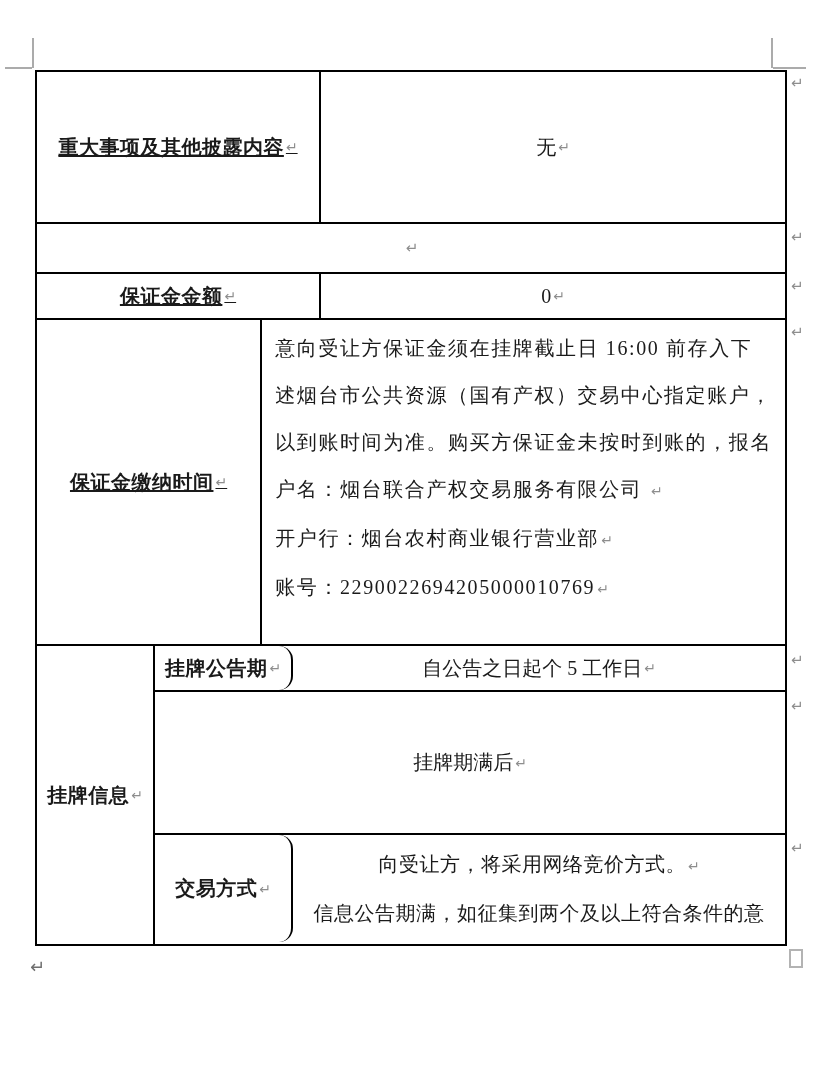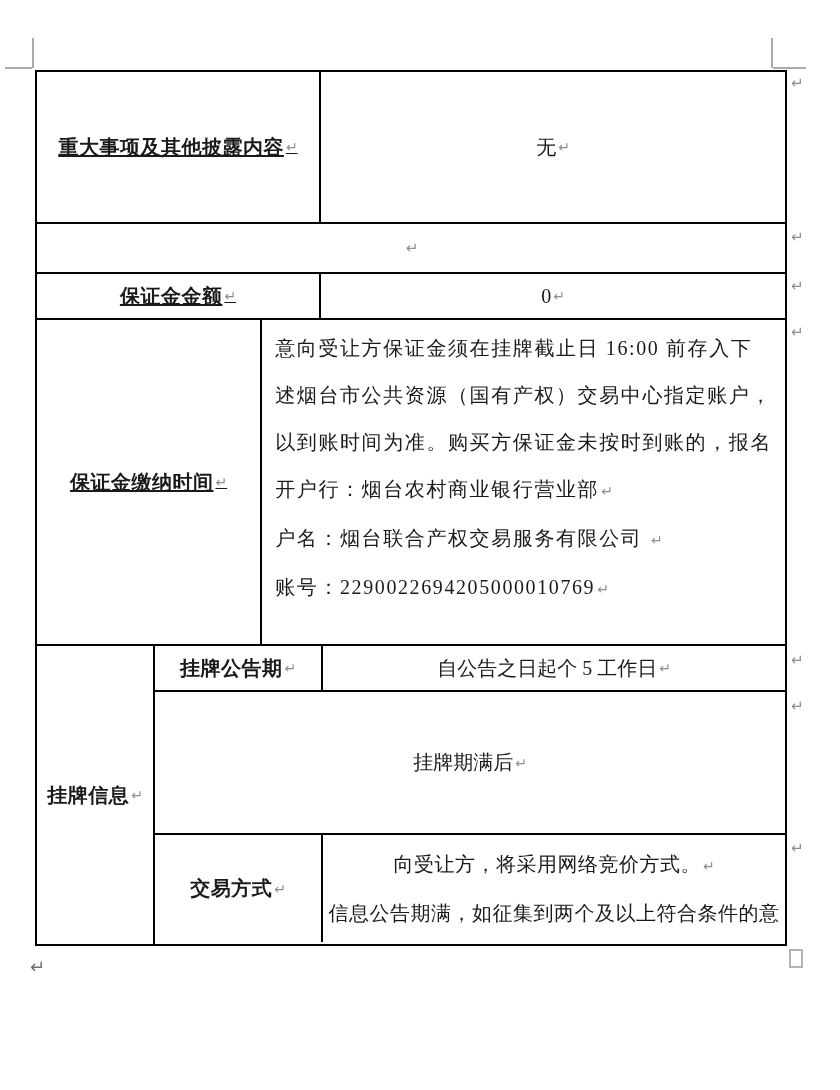--- a/index.html
+++ b/index.html
@@ -21,21 +21,21 @@
   .r1{height:152px;}
   .r2{height:50px;}
   .r3{height:46px;}
   .r4{height:326px;}
   .r5a{height:46px;}
   .r5b{height:143px;}
   .r5c{height:107px;border-bottom:none;}
   .c1{width:284px;text-decoration:underline;}
   .c2{flex:1;}
   .colA{width:118px;}
-  .colB{width:168px;}
+  .colB{width:138px;border-radius:14px;}
   .colBC{flex:1;display:flex;flex-direction:column;}
   .bottomsec{height:298px;}
   .longcell{
     flex-direction:column;align-items:stretch;justify-content:flex-start;
     padding:5px 13px 0 13px;
   }
   .tline{line-height:47px;font-size:20px;letter-spacing:1.6px;white-space:pre;}
   .centered-lines{flex-direction:column;justify-content:center;}
   .centered-lines .tline{text-align:center;letter-spacing:0.5px;}
   .lblline{line-height:47px;font-size:20px;font-weight:700;text-align:center;}
@@ -85,22 +85,22 @@
 
   <div class="trow r4">
     <div class="cell rb c1">
       <span class="label">保证金缴纳时间</span>
         <span class="pm">↵</span>
     </div>
     <div class="cell c2 longcell">
       <div class="tline"><span>意向受让方保证金须在挂牌截止日 16:00 前存入下</span></div>
       <div class="tline"><span>述烟台市公共资源（国有产权）交易中心指定账户，</span></div>
       <div class="tline"><span>以到账时间为准。购买方保证金未按时到账的，报名</span></div>
+      <div class="tline"><span>户名：烟台联合产权交易服务有限公司 </span><span class="pm">↵</span></div>
       <div class="tline"><span>开户行：烟台农村商业银行营业部</span><span class="pm">↵</span></div>
-      <div class="tline"><span>户名：烟台联合产权交易服务有限公司 </span><span class="pm">↵</span></div>
       <div class="tline"><span>账号：2290022694205000010769</span><span class="pm">↵</span></div>
     </div>
   </div>
 
   <div class="trow bottomsec last">
     <div class="cell rb colA">
       <span class="label">挂牌信息</span>
         <span class="pm">↵</span>
     </div>
     <div class="colBC">

